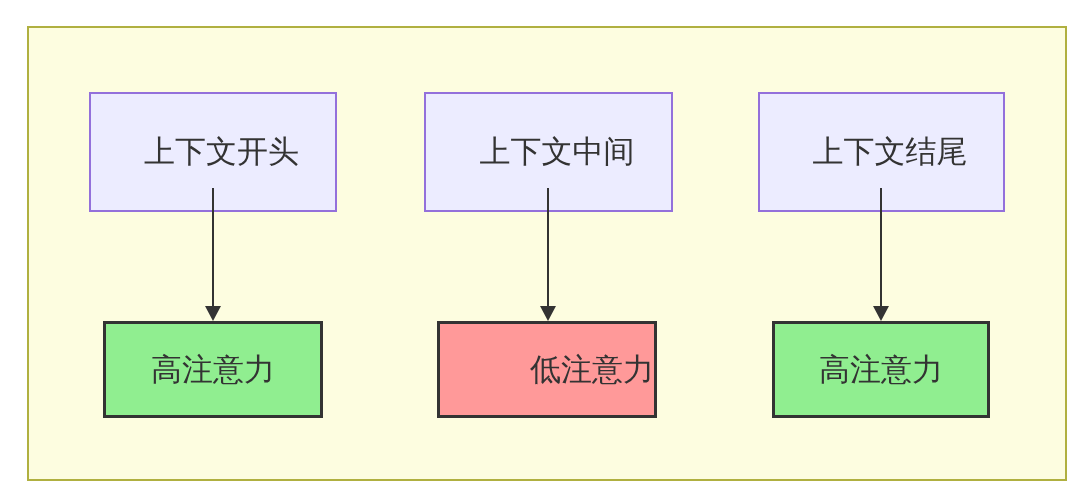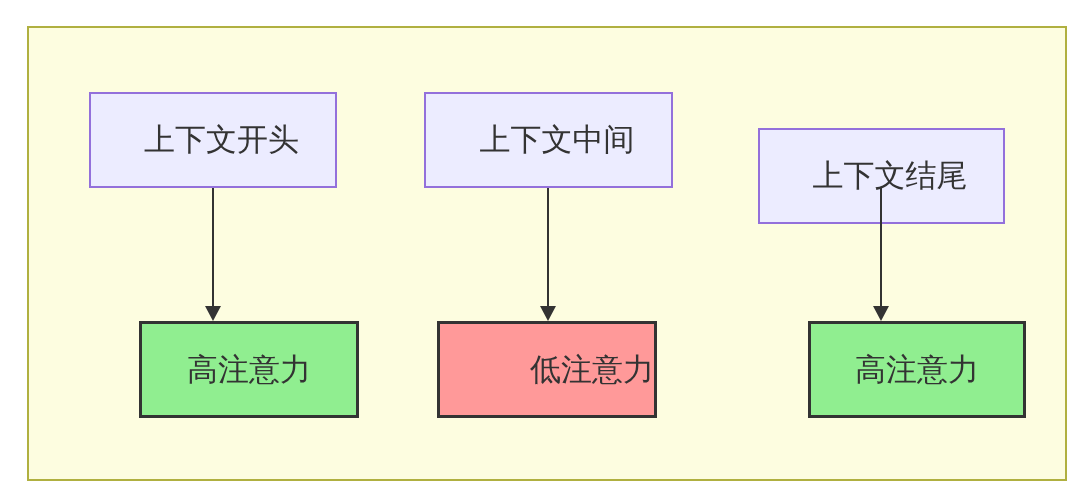--- a/index.html
+++ b/index.html
@@ -40,36 +40,36 @@
     position: absolute;
     box-sizing: border-box;
     display: flex;
     align-items: center;
     justify-content: center;
     font-size: 31px;
     color: var(--text, #333333);
   }
   .source-node {
     top: 92px;
-    height: 96px;
+    height: 120px;
     background: var(--context_fill, #ececff);
     border: 2px solid var(--context_border, #9370db);
     padding-left: 17px;
   }
   .target-node {
     top: 321px;
     height: 97px;
     border: 3px solid var(--node_border, #333333);
   }
-  .target-node[data-attention="high"] { background: var(--high_fill, #90ee90); margin-left: 36px; }
+  .target-node[data-attention="high"] { background: var(--high_fill, #90ee90); }
   .target-node[data-attention="low"]  { background: var(--low_fill, #ff9999); }
 
   #src-a { left: 89px;  width: 248px; }
   #src-b { left: 424px; width: 249px; }
-  #src-c { left: 758px; width: 247px; margin-top: 36px; }
+  #src-c { left: 758px; width: 247px; }
 
   #tgt-a { left: 103px; width: 220px; }
   #tgt-b { left: 437px; width: 220px; justify-content: flex-end; }
   #tgt-c { left: 772px; width: 218px; }
 
   .arrow-line {
     position: absolute;
     top: 188px;
     width: 2px;
     height: 120px;

